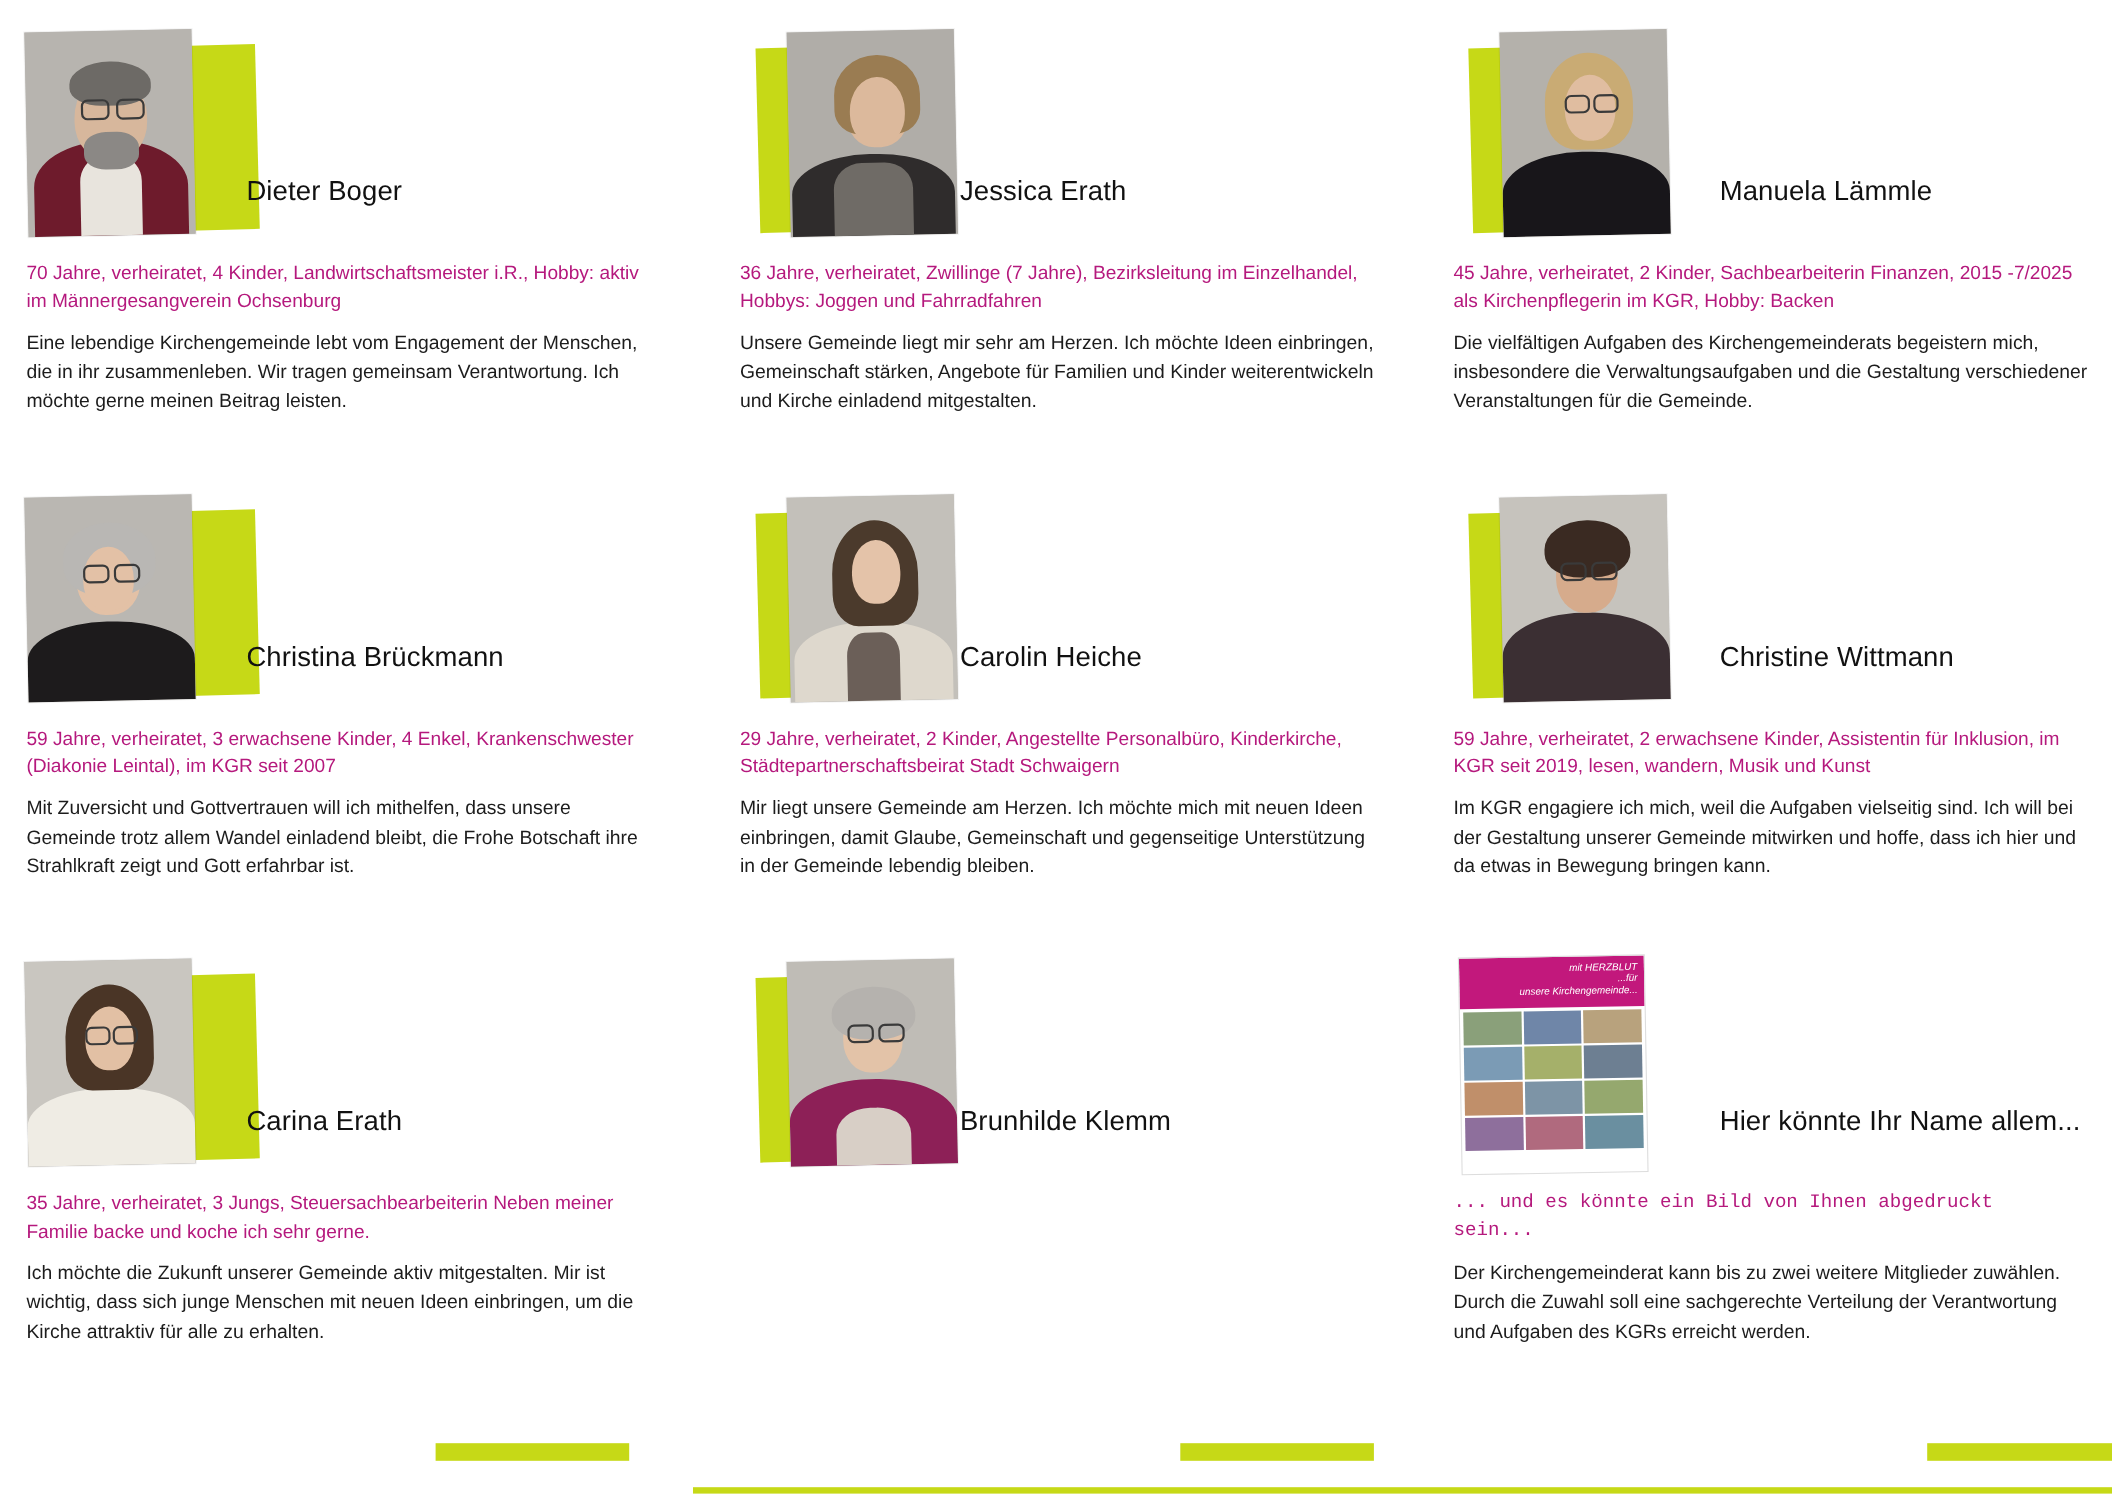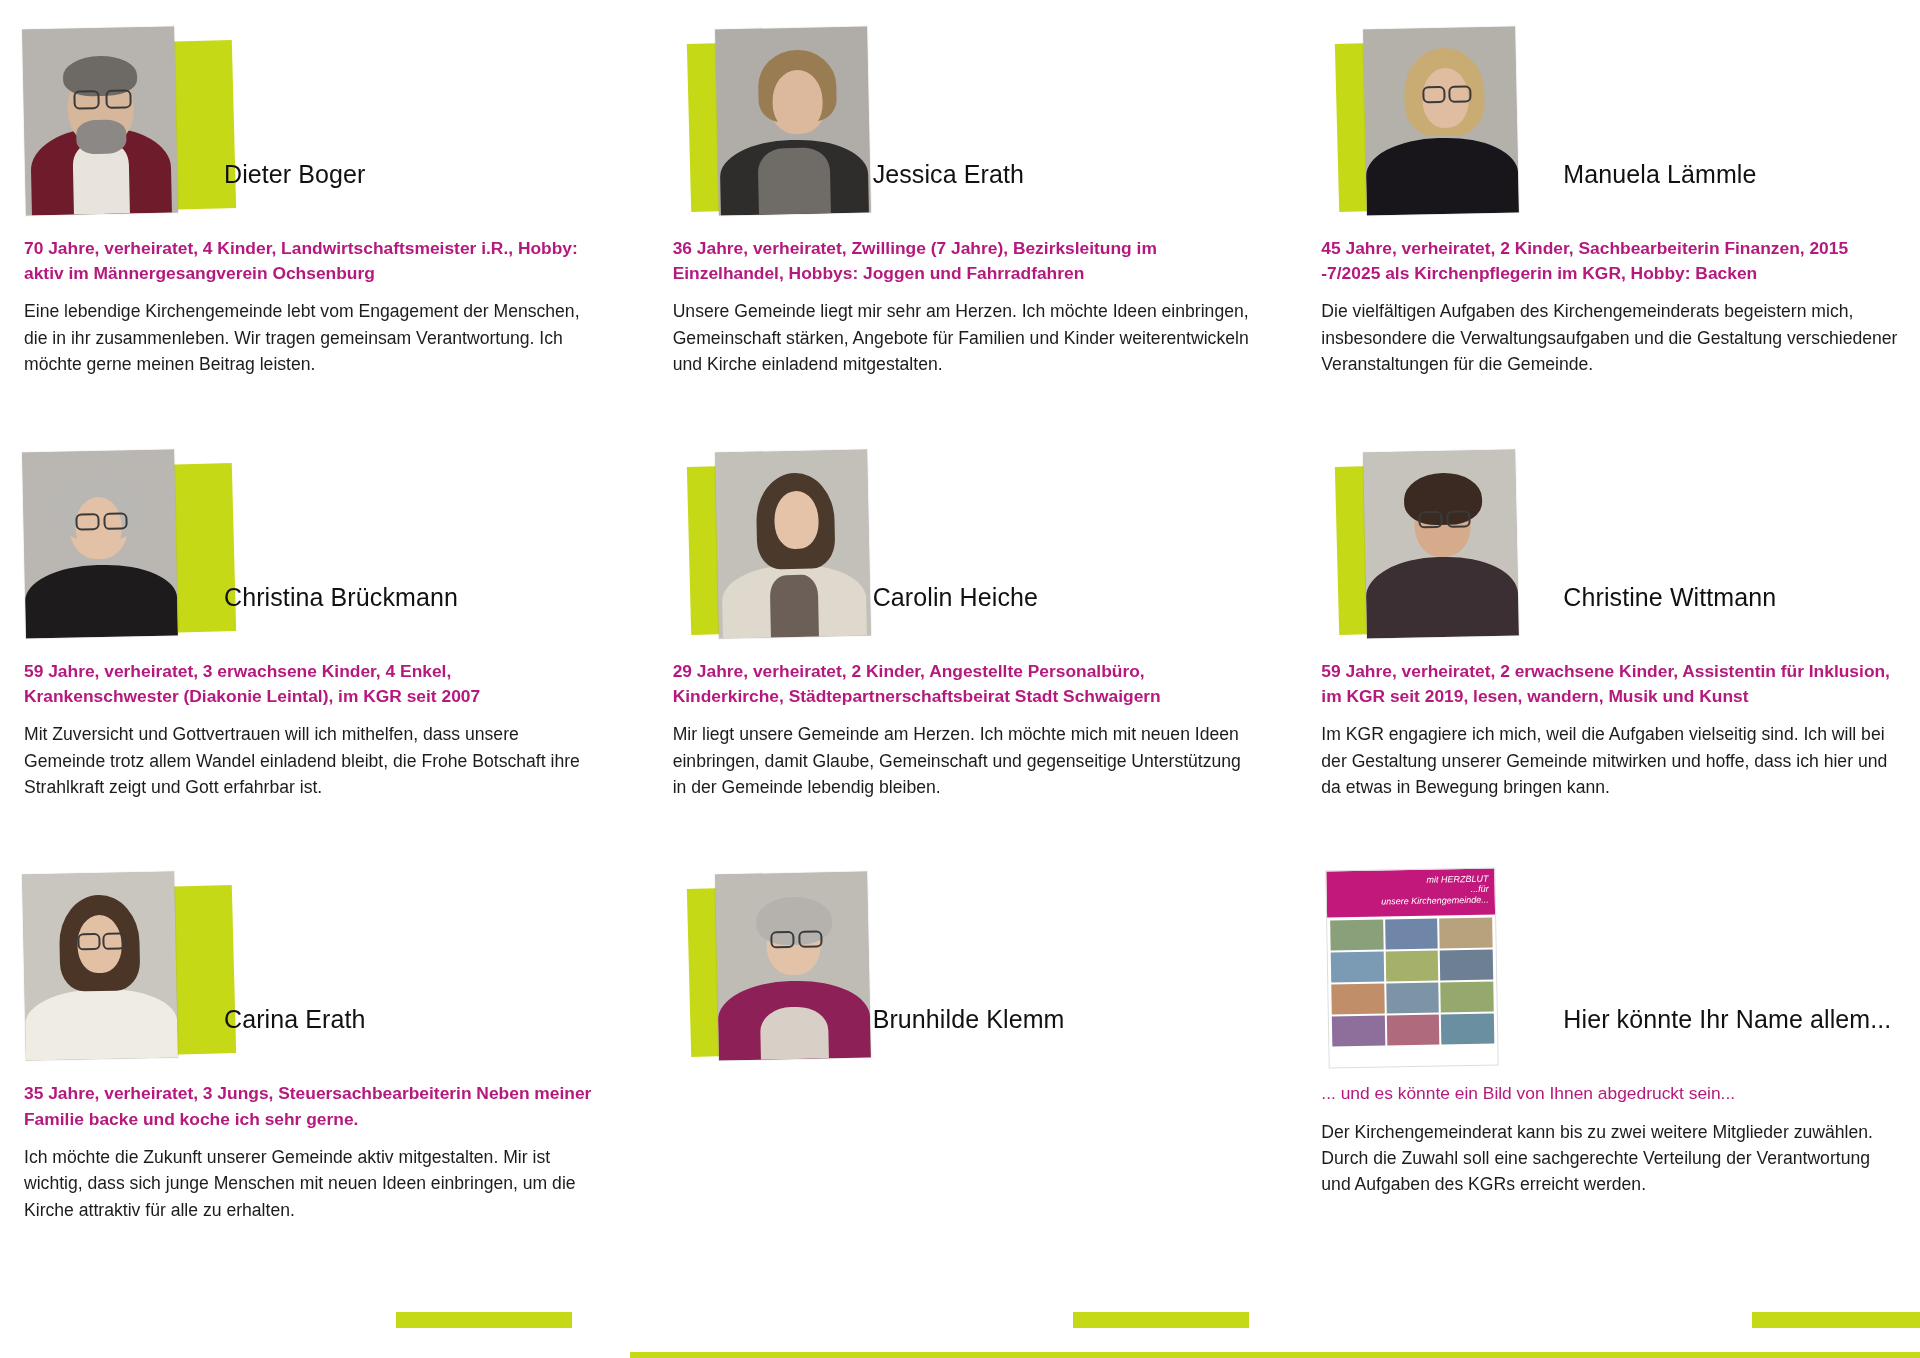--- a/index.html
+++ b/index.html
@@ -103,21 +103,20 @@
     text-align: right;
   }
   .name.wide { left: 214px; margin-left: 28px; }
 
   .meta {
     color: #b5197d;
     font-size: 17.4px;
     line-height: 1.45;
     margin: 0 0 12px 0;
     max-width: 572px;
-    font-weight: bold;
   }
   .quote {
     color: #1c1c1c;
     font-size: 17.6px;
     line-height: 1.5;
     margin: 0;
     max-width: 578px;
   }
 
   
@@ -189,20 +188,21 @@
   .flyer-cell:nth-child(10){background:#8e6f9c;}
   .flyer-cell:nth-child(11){background:#b06a7e;}
   .flyer-cell:nth-child(12){background:#6a8fa0;}
 
   .placeholder-note {
     color: #b5197d;
     font-size: 17.4px;
     line-height: 1.45;
     margin: 0 0 12px 0;
     max-width: 572px;
+    font-family: Liberation Mono, monospace;
   }
 </style>
 </head>
 <body>
 
 <div class="page">
 
   <div class="grid">
 
     <div class="person">

